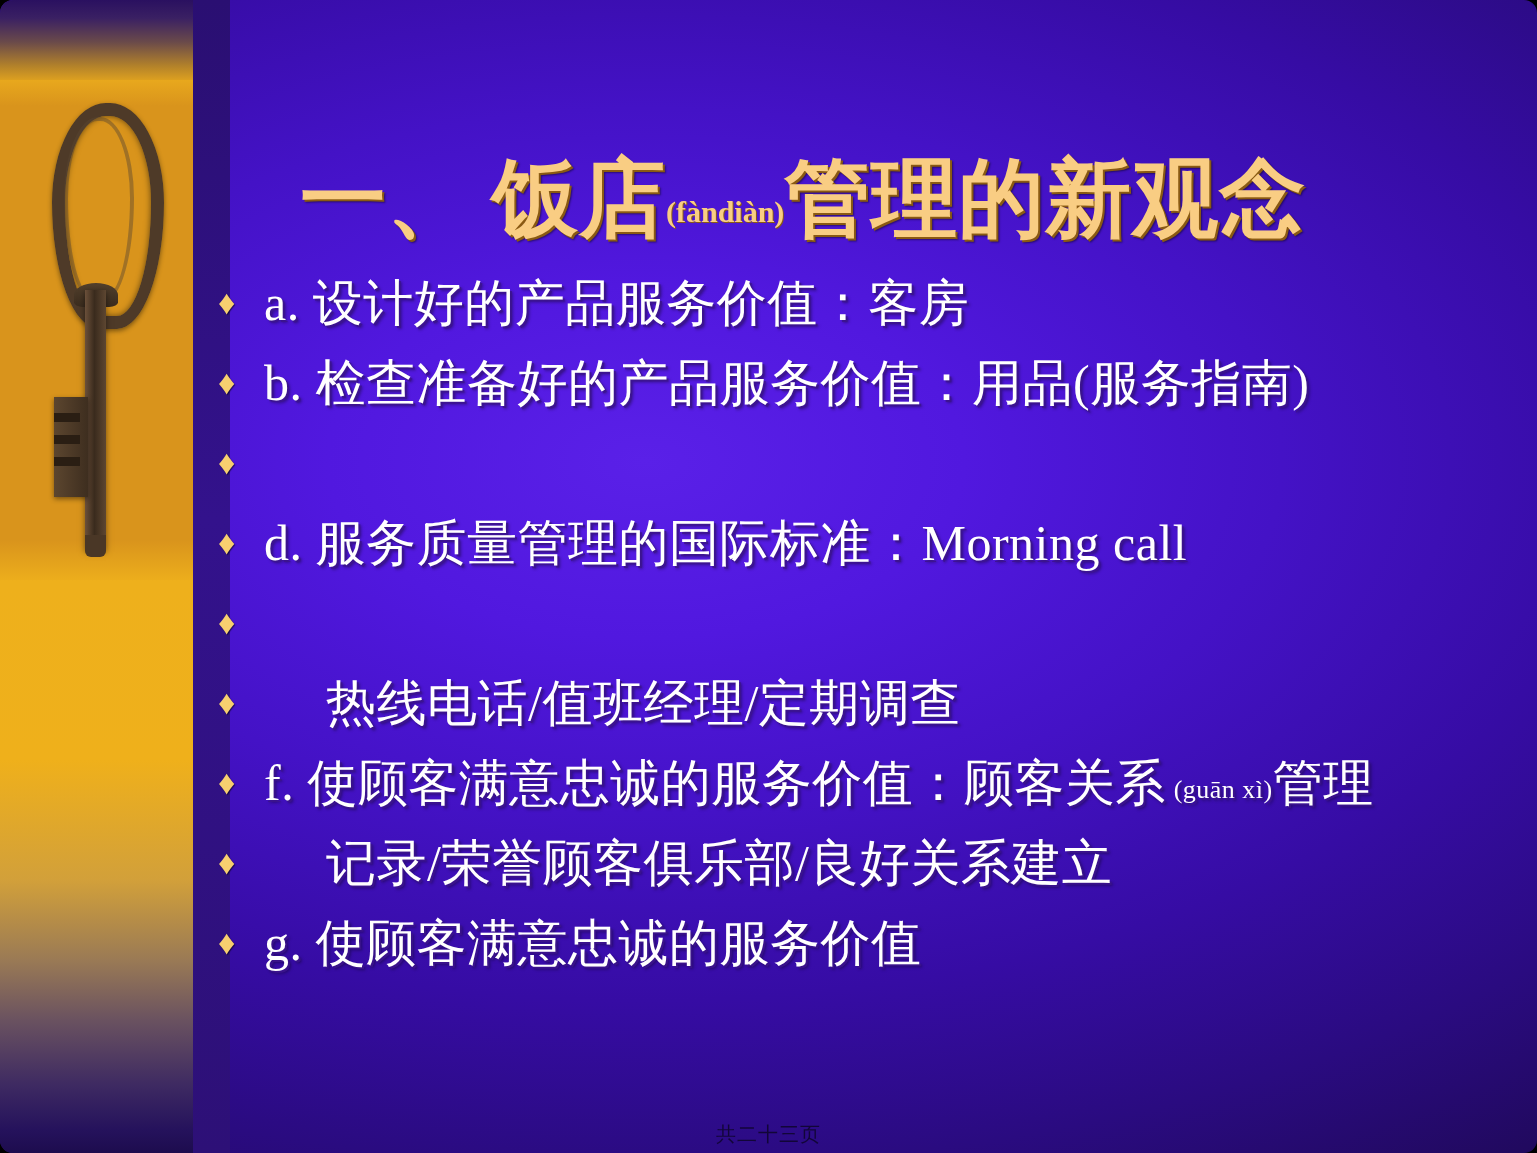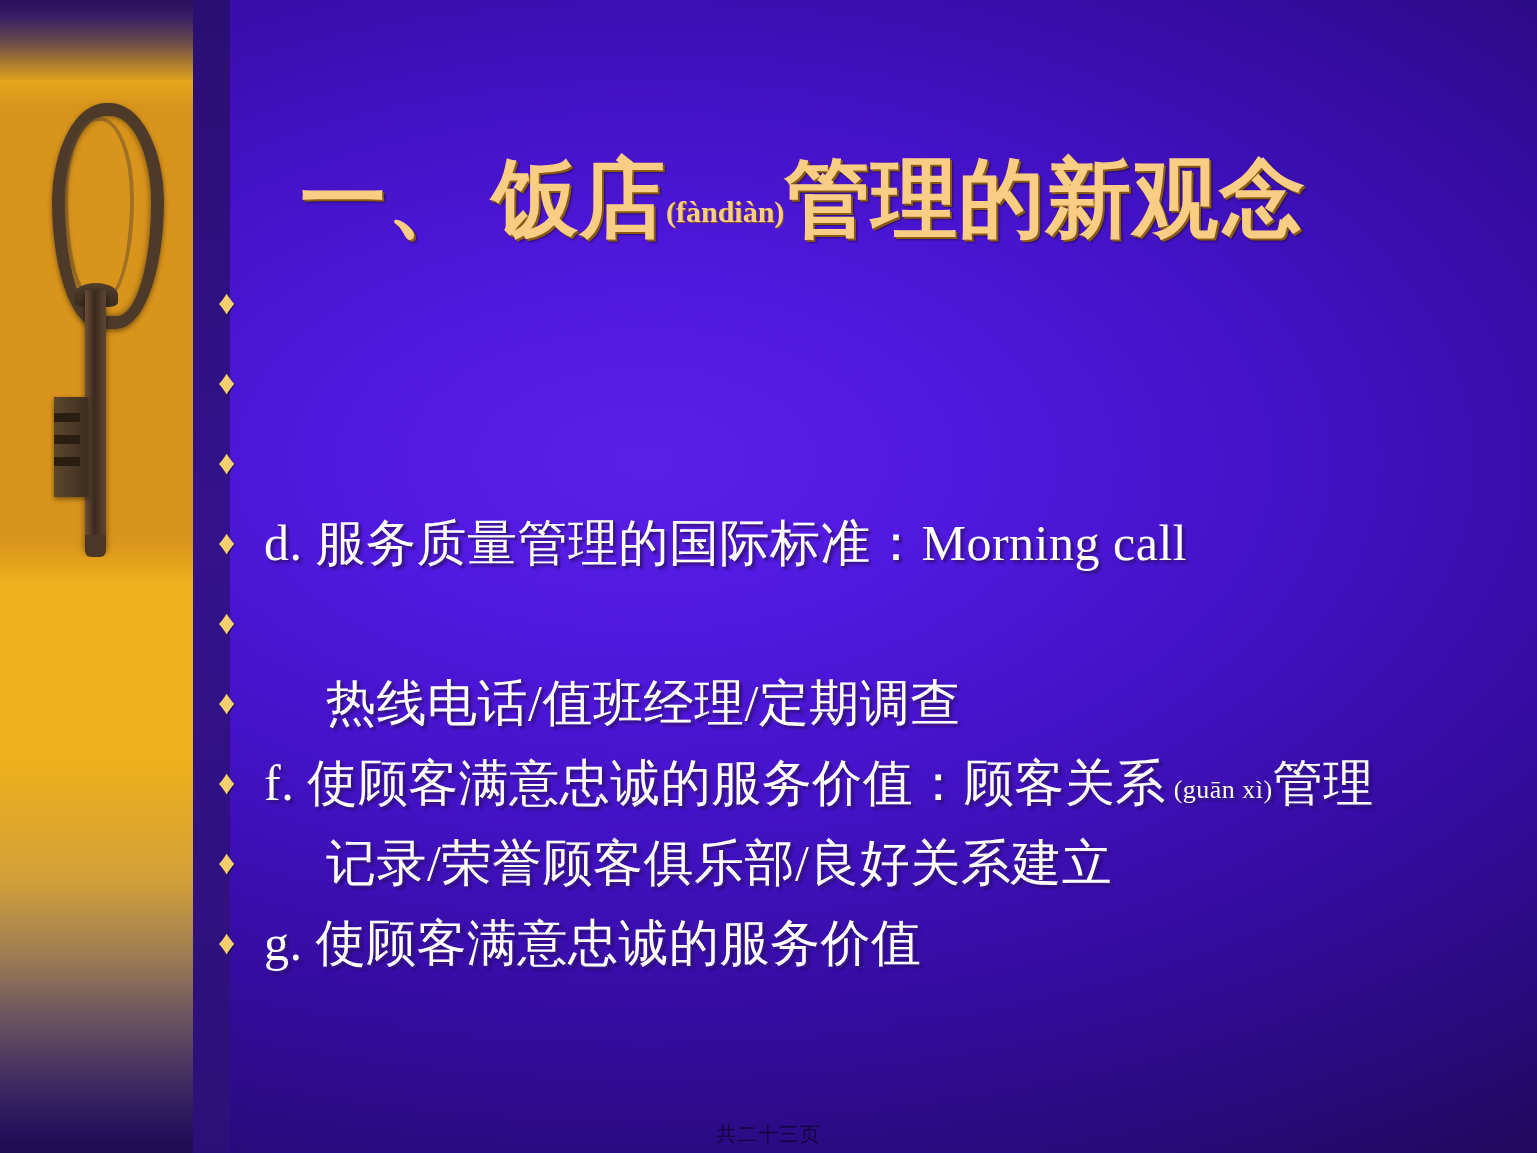--- a/index.html
+++ b/index.html
@@ -15,20 +15,21 @@
     font-family: "Liberation Serif", "DejaVu Serif", serif;
     background:
       radial-gradient(ellipse 115% 85% at 42% 40%,
         #5a20e8 0%,
         #5118df 18%,
         #4412c6 36%,
         #360ca4 55%,
         #2a0b80 72%,
         #21095f 86%,
         #1b074a 100%);
+    border-radius: 13px;
   }
 
   
   #sidebar {
     position: absolute;
     left: 0; top: 0;
     width: 193px;
     height: 1153px;
     overflow: hidden;
   }
@@ -243,24 +244,26 @@
     </div>
   </div>
   <div id="side-strip"></div>
 
   <h1 id="title"><span>一、</span><span class="gap"></span><span>饭店</span><span class="ruby">(fàndiàn)</span><span>管理的新观念</span></h1>
 
   <div id="bullets">
 
     <div class="row">
       <span class="bullet">♦</span>
-    </div>
-
-    <div class="row">
-      <span class="bullet">♦</span>
+      <span class="text">a. 设计好的产品服务价值：客房</span>
+    </div>
+
+    <div class="row">
+      <span class="bullet">♦</span>
+      <span class="text">b. 检查准备好的产品服务价值：用品(服务指南)</span>
     </div>
 
     <div class="row">
       <span class="bullet">♦</span>
     </div>
 
     <div class="row">
       <span class="bullet">♦</span>
       <span class="text">d. 服务质量管理的国际标准：Morning call</span>
     </div>

